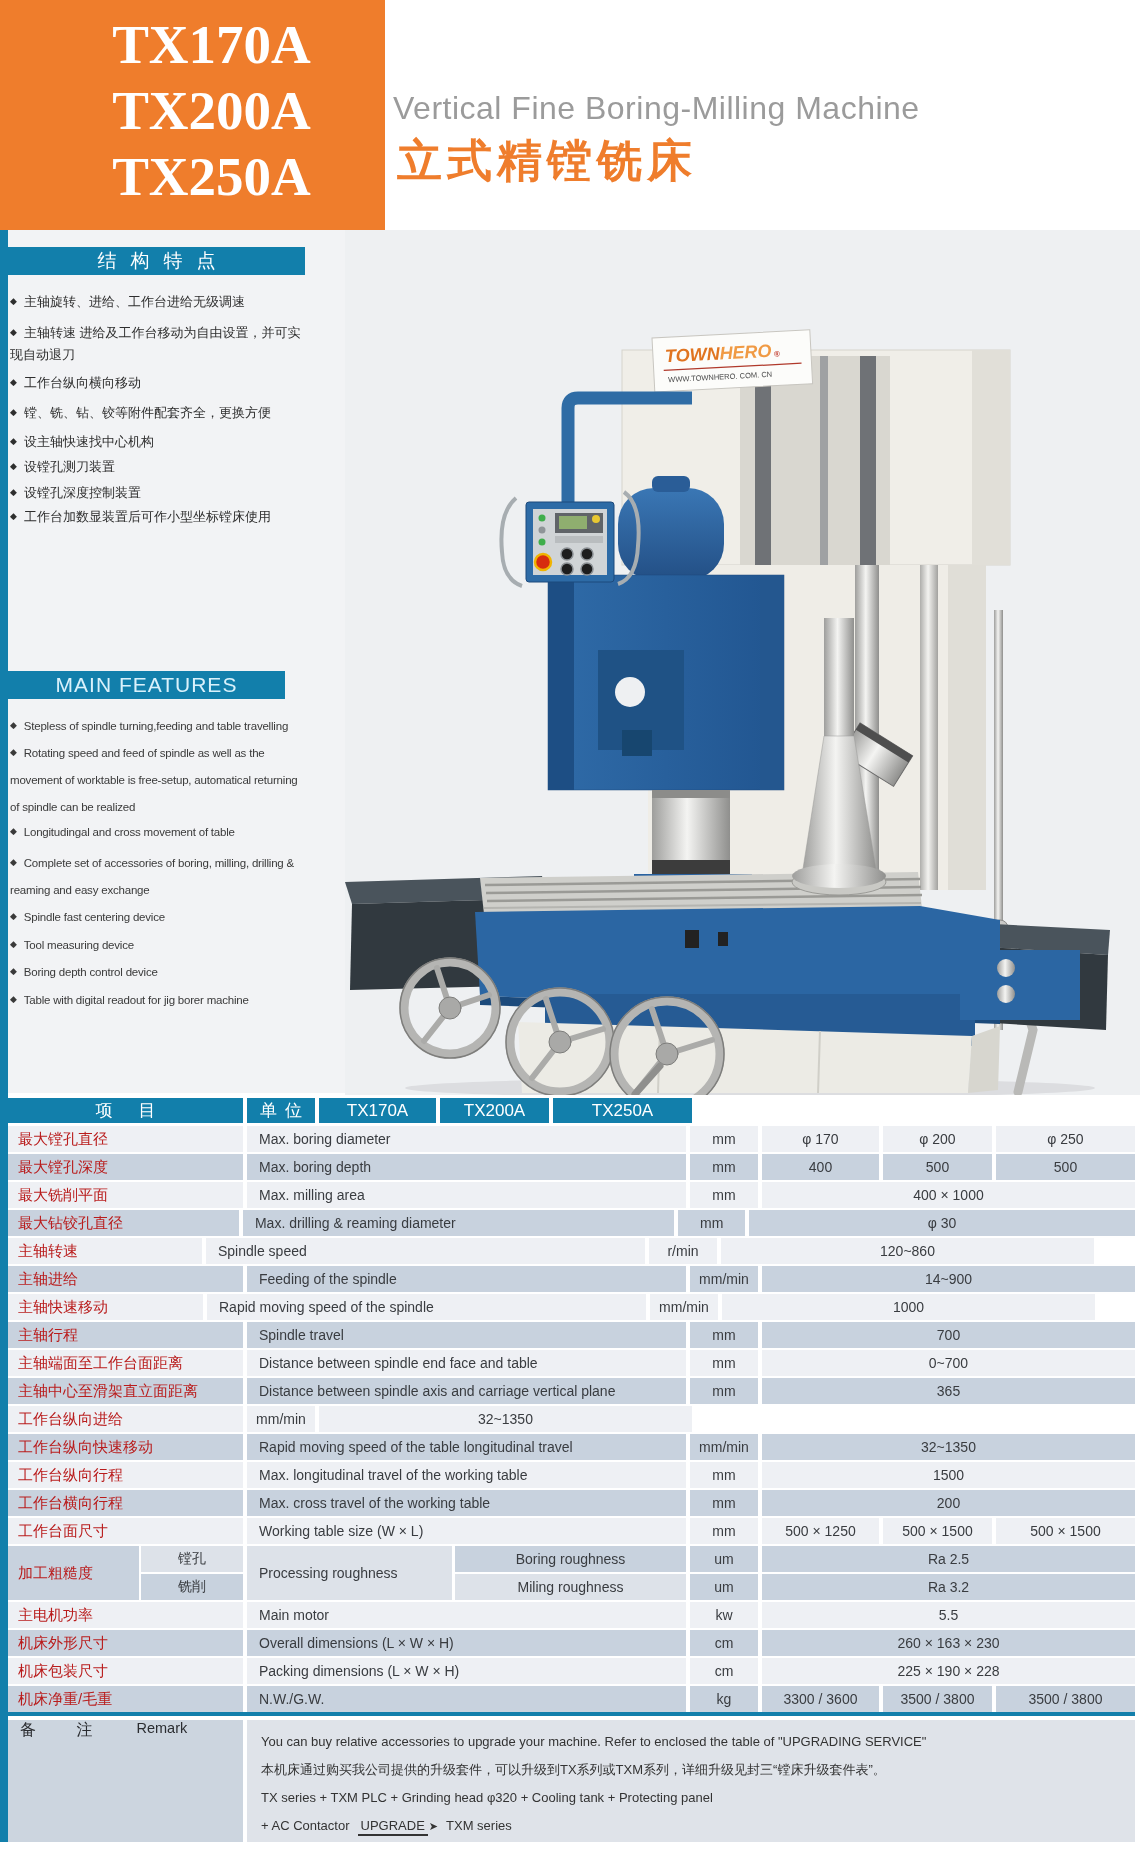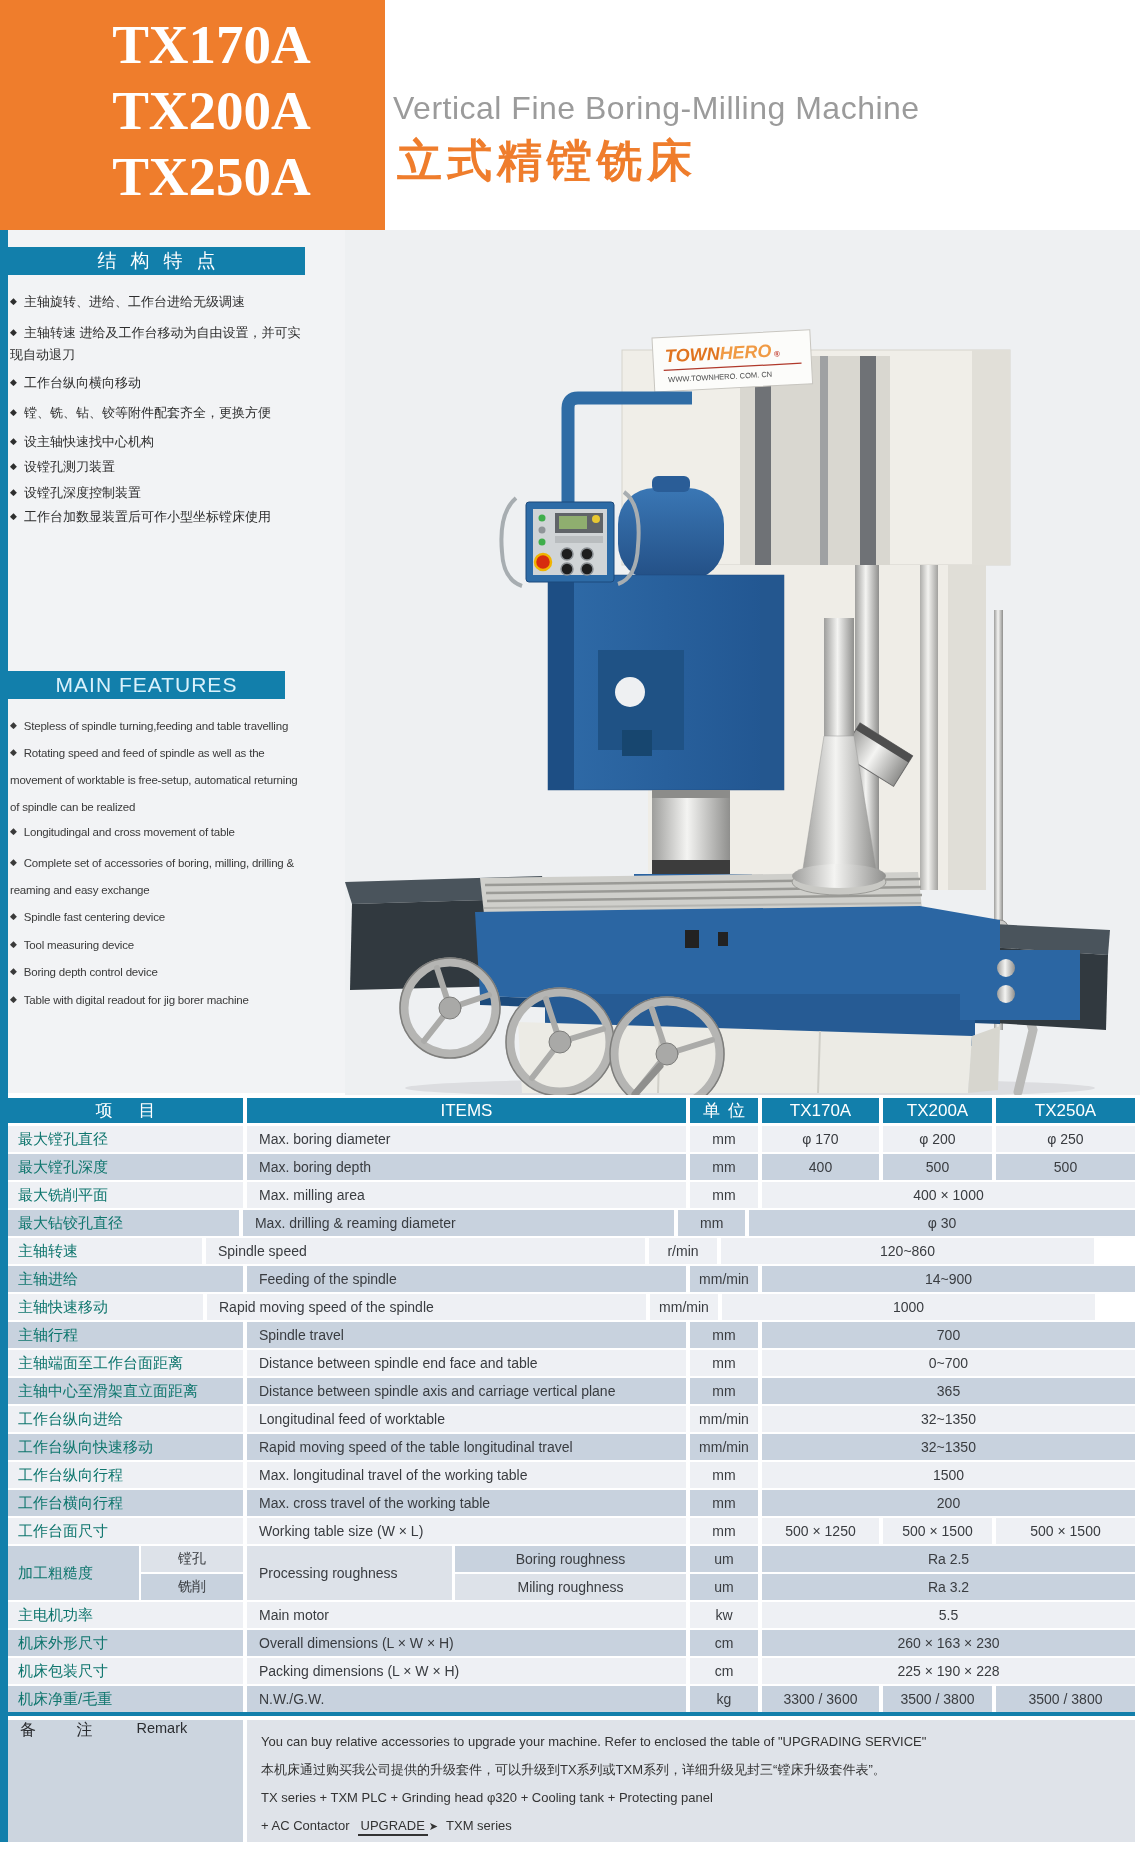--- a/index.html
+++ b/index.html
@@ -28,21 +28,21 @@
   .blt{font-size:9px;margin-right:7px;vertical-align:2px;}
 
   .photo{position:absolute;left:300px;top:230px;width:840px;height:865px;}
 
   
   .spec{position:absolute;left:8px;top:1098px;width:1127px;}
   .tr{display:flex;height:26px;margin-bottom:2px;}
   .tr.hd{height:25px;margin-bottom:3px;}
   .tr.dbl{height:54px;}
   .c{display:flex;align-items:center;font-size:14px;color:#393c40;box-sizing:border-box;}
-  .c.cnc{font-size:15px;padding-left:10px;color:#0f766e;}
+  .c.cnc{font-size:15px;padding-left:10px;color:#b91c1c;}
   .c.enc{padding-left:12px;}
   .c.ctr{justify-content:center;padding-left:0;}
   .lt{background:#eef0f4;}
   .sh{background:#c8d2de;}
   .md{background:#dde2e9;}
   .th{background:#127fab;color:#fff;justify-content:center;font-size:17px;}
   .thcn{letter-spacing:26px;padding-left:26px;}
   .thunit{letter-spacing:8px;padding-left:8px;}
   .stack{display:flex;flex-direction:column;}
   .stack .c{height:26px;}
@@ -243,21 +243,20 @@
       <circle cx="267" cy="324" r="6" fill="#1d1d1d" stroke="#8a8f93" stroke-width="1.5"></circle>
       <circle cx="287" cy="324" r="6" fill="#1d1d1d" stroke="#8a8f93" stroke-width="1.5"></circle>
       <circle cx="267" cy="339" r="6" fill="#1d1d1d" stroke="#8a8f93" stroke-width="1.5"></circle>
       <circle cx="287" cy="339" r="6" fill="#1d1d1d" stroke="#8a8f93" stroke-width="1.5"></circle>
     </g>
   </svg>
 
   <div class="spec" id="specTable">
       <div class="tr hd">
         <div class="c th thcn" style="width: 235px; margin-right: 4px;">项目</div>
-        <div class="c th" style="width: 439px; margin-right: 4px;">ITEMS</div>
         <div class="c th thunit" style="width: 68px; margin-right: 4px;">单位</div>
         <div class="c th" style="width: 117px; margin-right: 4px;">TX170A</div>
         <div class="c th" style="width: 109px; margin-right: 4px;">TX200A</div>
         <div class="c th" style="width: 139px;">TX250A</div>
       </div>
       <div class="tr">
         <div class="c cnc lt" style="width: 235px; margin-right: 4px;">最大镗孔直径</div>
         <div class="c enc lt" style="width: 439px; margin-right: 4px;">Max. boring diameter</div>
         <div class="c ctr lt" style="width: 68px; margin-right: 4px;">mm</div>
         <div class="c ctr lt" style="width: 117px; margin-right: 4px;">φ 170</div>
@@ -315,21 +314,20 @@
         <div class="c ctr lt" style="width: 373px;">0~700</div>
       </div>
       <div class="tr">
         <div class="c cnc sh" style="width: 235px; margin-right: 4px;">主轴中心至滑架直立面距离</div>
         <div class="c enc sh" style="width: 439px; margin-right: 4px;">Distance between spindle axis and carriage vertical plane</div>
         <div class="c ctr sh" style="width: 68px; margin-right: 4px;">mm</div>
         <div class="c ctr sh" style="width: 373px;">365</div>
       </div>
       <div class="tr">
         <div class="c cnc lt" style="width: 235px; margin-right: 4px;">工作台纵向进给</div>
-        <div class="c enc lt" style="width: 439px; margin-right: 4px;">Longitudinal feed of worktable</div>
         <div class="c ctr lt" style="width: 68px; margin-right: 4px;">mm/min</div>
         <div class="c ctr lt" style="width: 373px;">32~1350</div>
       </div>
       <div class="tr">
         <div class="c cnc sh" style="width: 235px; margin-right: 4px;">工作台纵向快速移动</div>
         <div class="c enc sh" style="width: 439px; margin-right: 4px;">Rapid moving speed of the table longitudinal travel</div>
         <div class="c ctr sh" style="width: 68px; margin-right: 4px;">mm/min</div>
         <div class="c ctr sh" style="width: 373px;">32~1350</div>
       </div>
       <div class="tr">

